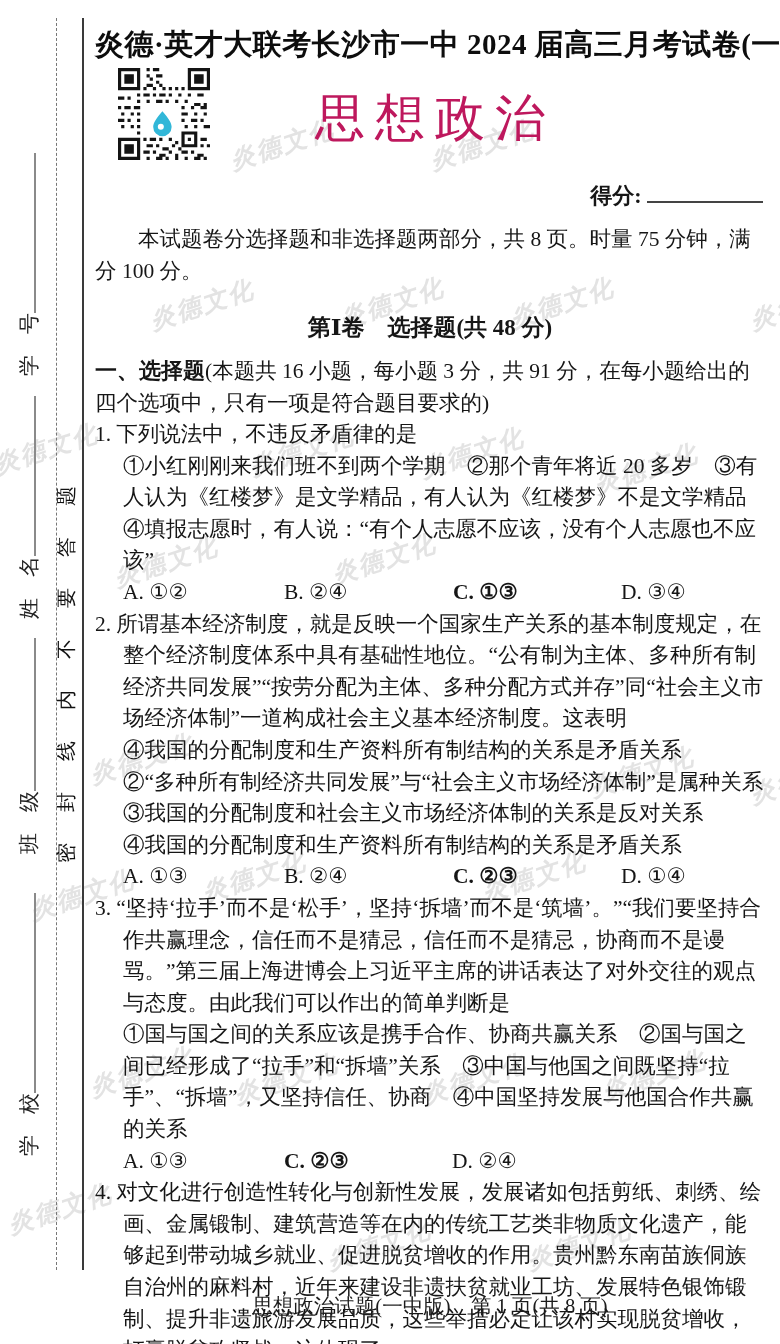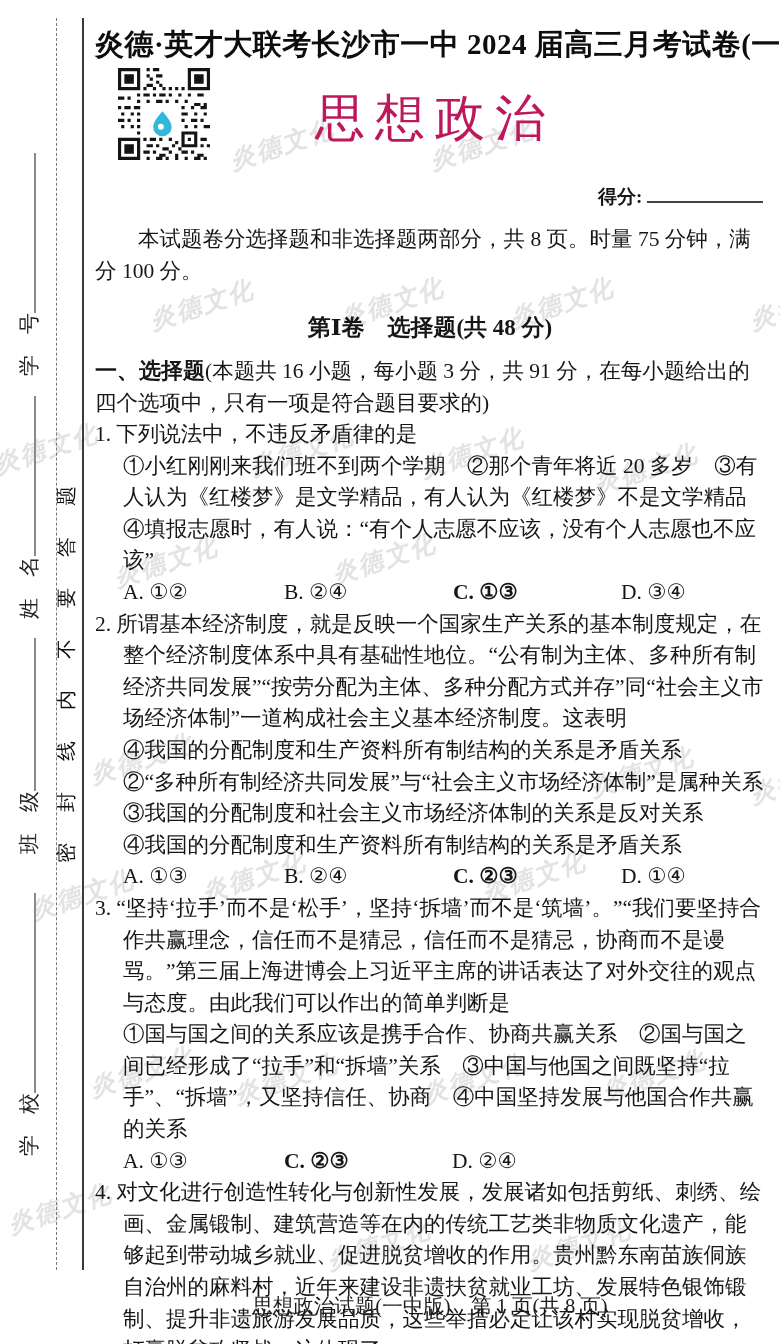--- a/index.html
+++ b/index.html
@@ -33,21 +33,21 @@
   .doc-title{
     margin-top:25px;text-align:center;font-size:29px;font-weight:900;
     letter-spacing:0.5px;white-space:nowrap;color:#0d0d0d;
   }
   .subject-row{position:relative;height:112px;}
   .qr{position:absolute;left:23px;top:3px;width:92px;height:92px;}
   .subject-title{
     text-align:center;font-size:50px;font-weight:normal;padding-top:20px;
     letter-spacing:10px;text-indent:10px;color:#be185d;
   }
-  .score-row{text-align:right;padding-right:2px;font-size:19px;font-weight:bold;height:34px;}
+  .score-row{text-align:right;padding-right:2px;font-size:22px;font-weight:bold;height:34px;}
   .score-blank{display:inline-block;width:116px;height:24px;border-bottom:2px solid #444;vertical-align:baseline;}
   .intro{font-size:21.5px;line-height:32px;text-indent:2em;margin-top:12px;}
   .section-heading{text-align:center;font-weight:bold;font-size:23px;margin-top:24px;height:34px;line-height:34px;}
   .directions{margin-top:10px;font-size:21.5px;line-height:32px;}
   .directions b{font-size:22px;}
   .question{font-size:21.5px;line-height:31.6px;}
   .q-stem{padding-left:28px;text-indent:-28px;}
   .q-num{margin-right:5px;}
   .q-items,.q-item-line{padding-left:28px;}
   .q-opts{display:flex;padding-left:28px;}

